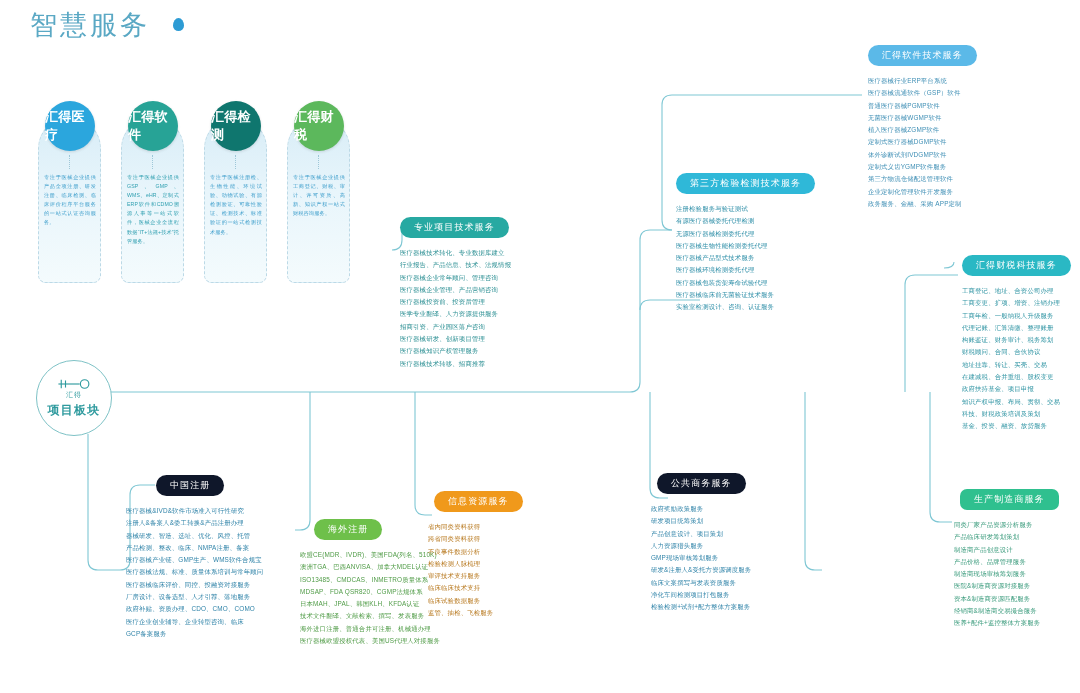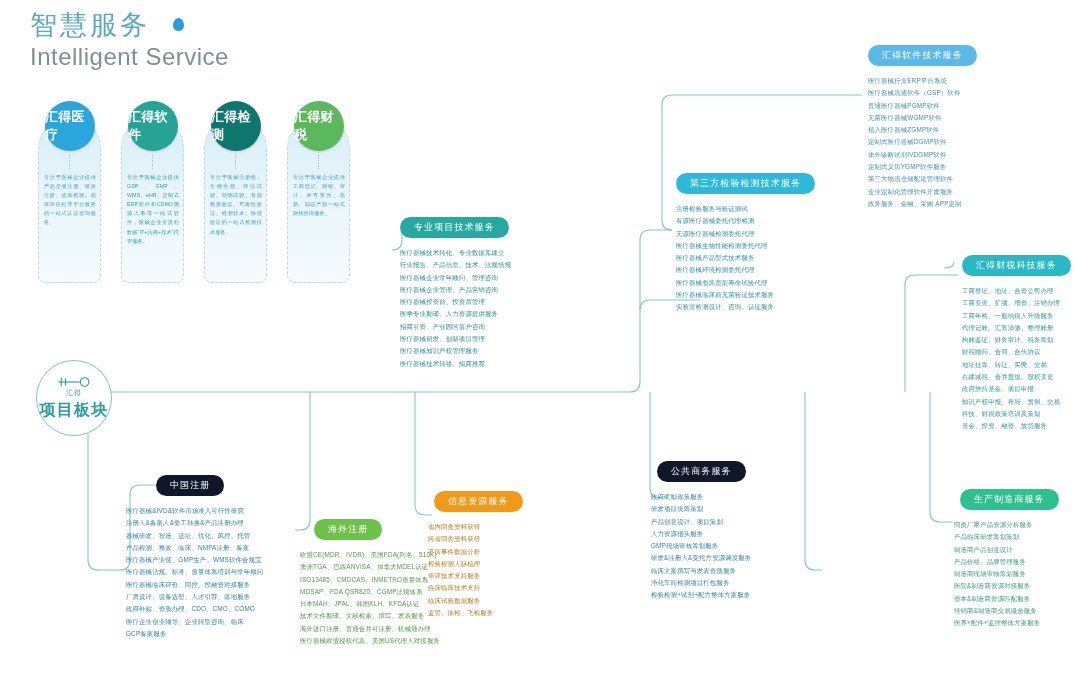--- a/index.html
+++ b/index.html
@@ -43,21 +43,21 @@
   .pill.p2 .txt{color:#2f9fb0;}
   .pill.p3 .txt{color:#3f9fcc;}
   .pill.p4 .txt{color:#3f9fcc;}
 
   
   .hub{position:absolute;left:36px;top:360px;width:74px;height:74px;border-radius:50%;
     border:1.3px solid #7ec2c6;background:#fff;
     display:flex;flex-direction:column;align-items:center;justify-content:center;}
   .hub .key{width:34px;height:14px;margin-bottom:1px;}
   .hub .h1{font-size:7px;color:#2e9a9e;letter-spacing:1px;margin-top:-2px;}
-  .hub .h2{font-size:16px;color:#2e9a9e;letter-spacing:1.2px;font-weight:700;margin-top:2px;}
+  .hub .h2{font-size:12px;color:#2e9a9e;letter-spacing:1.2px;font-weight:700;margin-top:2px;}
 
   
   .grp{position:absolute;}
   .cap{
     display:inline-block;padding:4px 14px;border-radius:11px;
     color:#fff;font-size:9px;font-weight:400;letter-spacing:1.1px;white-space:nowrap;
   }
   .lines{margin-top:9px;}
   .lines div{font-size:6.4px;line-height:1.92;letter-spacing:.15px;white-space:nowrap;}
 
@@ -66,21 +66,21 @@
   .c-teal .cap{background:#27a9a2;}
   .c-teal .lines div{color:#2b8f93;}
   .c-cyan .cap{background:#2fb8d8;}
   .c-cyan .lines div{color:#2f8fa8;}
   .c-orange .cap{background:#f0991b;}
   .c-orange .lines div{color:#b8791f;}
   .c-green .cap{background:#6ec04a;}
   .c-green .lines div{color:#4f9b46;}
   .c-green2 .cap{background:#57bb63;}
   .c-green2 .lines div{color:#4b9a55;}
-  .c-mint .cap{background:#2fc08f;}
+  .c-mint .cap{background:#2fc08f;border-radius:7px;}
   .c-mint .lines div{color:#3a9b7c;}
   .c-ltblue .cap{background:#5bb9e8;}
   .c-ltblue .lines div{color:#3f8fb5;}
   .c-aqua .cap{background:#2ab8c4;}
   .c-aqua .lines div{color:#2f94a3;}
 </style>
 </head>
 <body>
 
 <div id="stage">
@@ -106,21 +106,20 @@
       <path d="M392 250 Q402 250 402 240 V232 Q402 222 412 222 H422"></path>
       <path d="M944 268 Q954 268 954 262"></path>
     </g>
   </svg>
 
   <div class="hdr">
     <div class="hdr-cn">
       <span>智慧服务</span>
       <span class="hdr-dot"></span>
     </div>
-    <div class="hdr-en">Intelligent Service</div>
   </div>
 
   <div class="pill p1" style="left:38px;">
     <div class="body"></div>
     <div class="badge" style="background:#2ba6dd;">汇得医疗</div>
     <div class="dots"></div>
     <div class="txt">专注于医械企业提供产品全项注册、研发注册、临床检测、临床评价程序平台服务的一站式认证咨询服务。</div>
   </div>
   <div class="pill p2" style="left:121px;">
     <div class="body"></div>
@@ -260,21 +259,21 @@
       <div>跨省同类资料获得</div>
       <div>不良事件数据分析</div>
       <div>检验检测人脉梳理</div>
       <div>审评技术支持服务</div>
       <div>临床临床技术支持</div>
       <div>临床试验数据服务</div>
       <div>监管、抽检、飞检服务</div>
     </div>
   </div>
 
-  <div class="grp c-blue" style="left:651px;top:460px;">
+  <div class="grp c-blue" style="left:651px;top:472px;">
     <div class="cap" style="margin-left:6px;">公共商务服务</div>
     <div class="lines">
       <div>政府奖励政策服务</div>
       <div>研发项目统筹策划</div>
       <div>产品创意设计、项目策划</div>
       <div>人力资源猎头服务</div>
       <div>GMP现场审核筹划服务</div>
       <div>研发&amp;注册人&amp;受托方资源调度服务</div>
       <div>临床文案撰写与发表资质服务</div>
       <div>净化车间检测项目打包服务</div>

